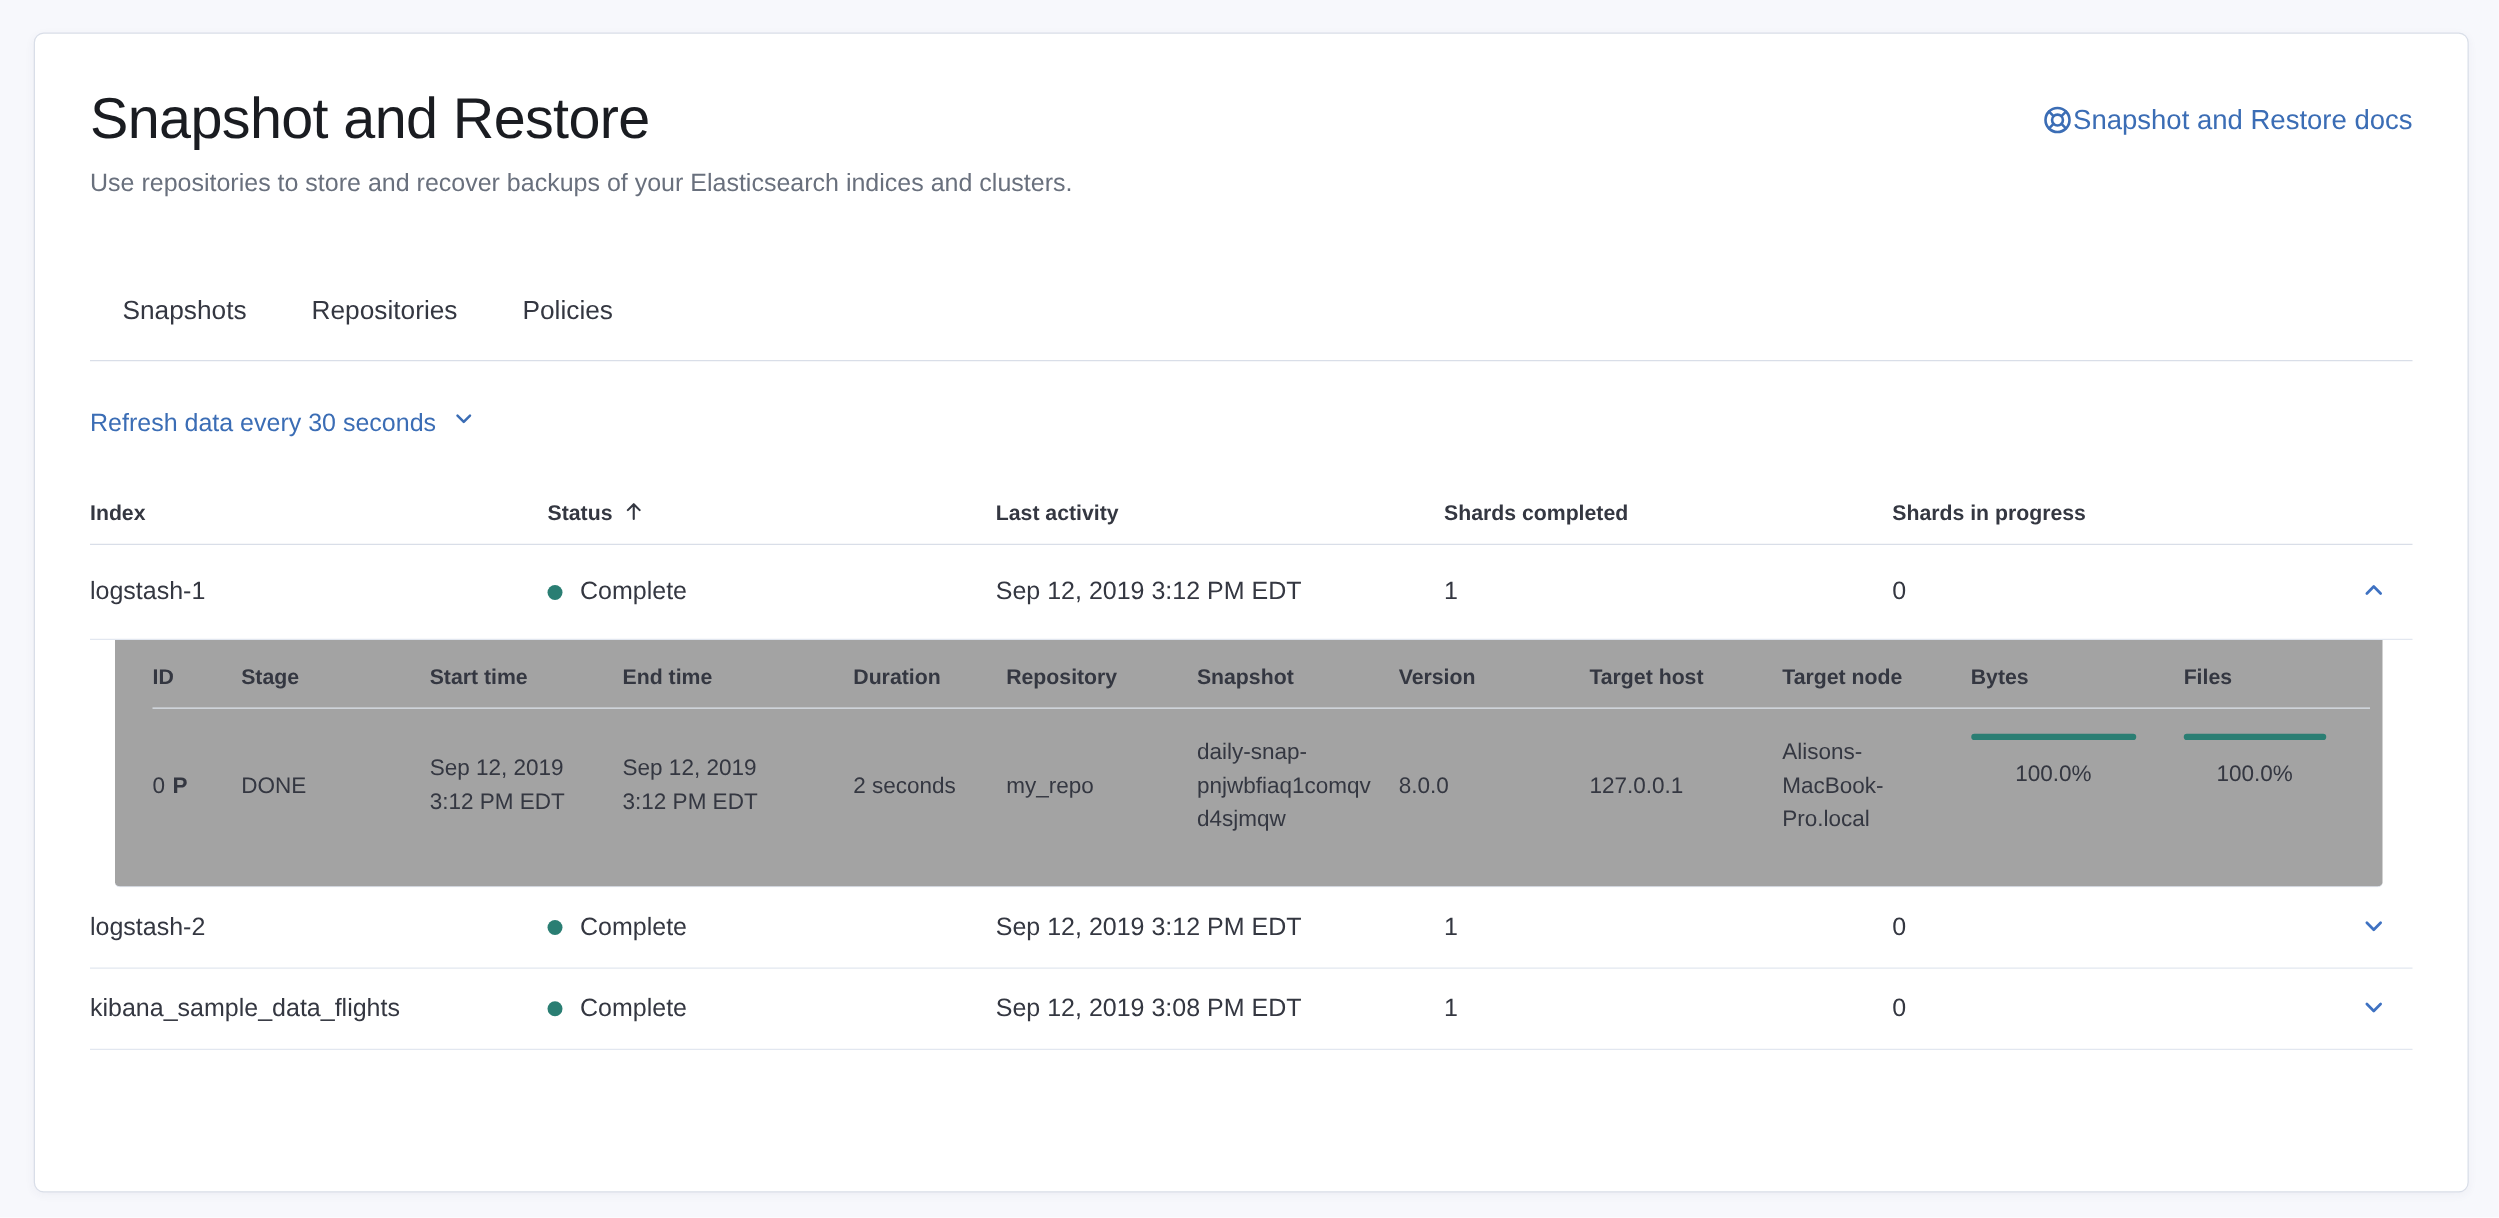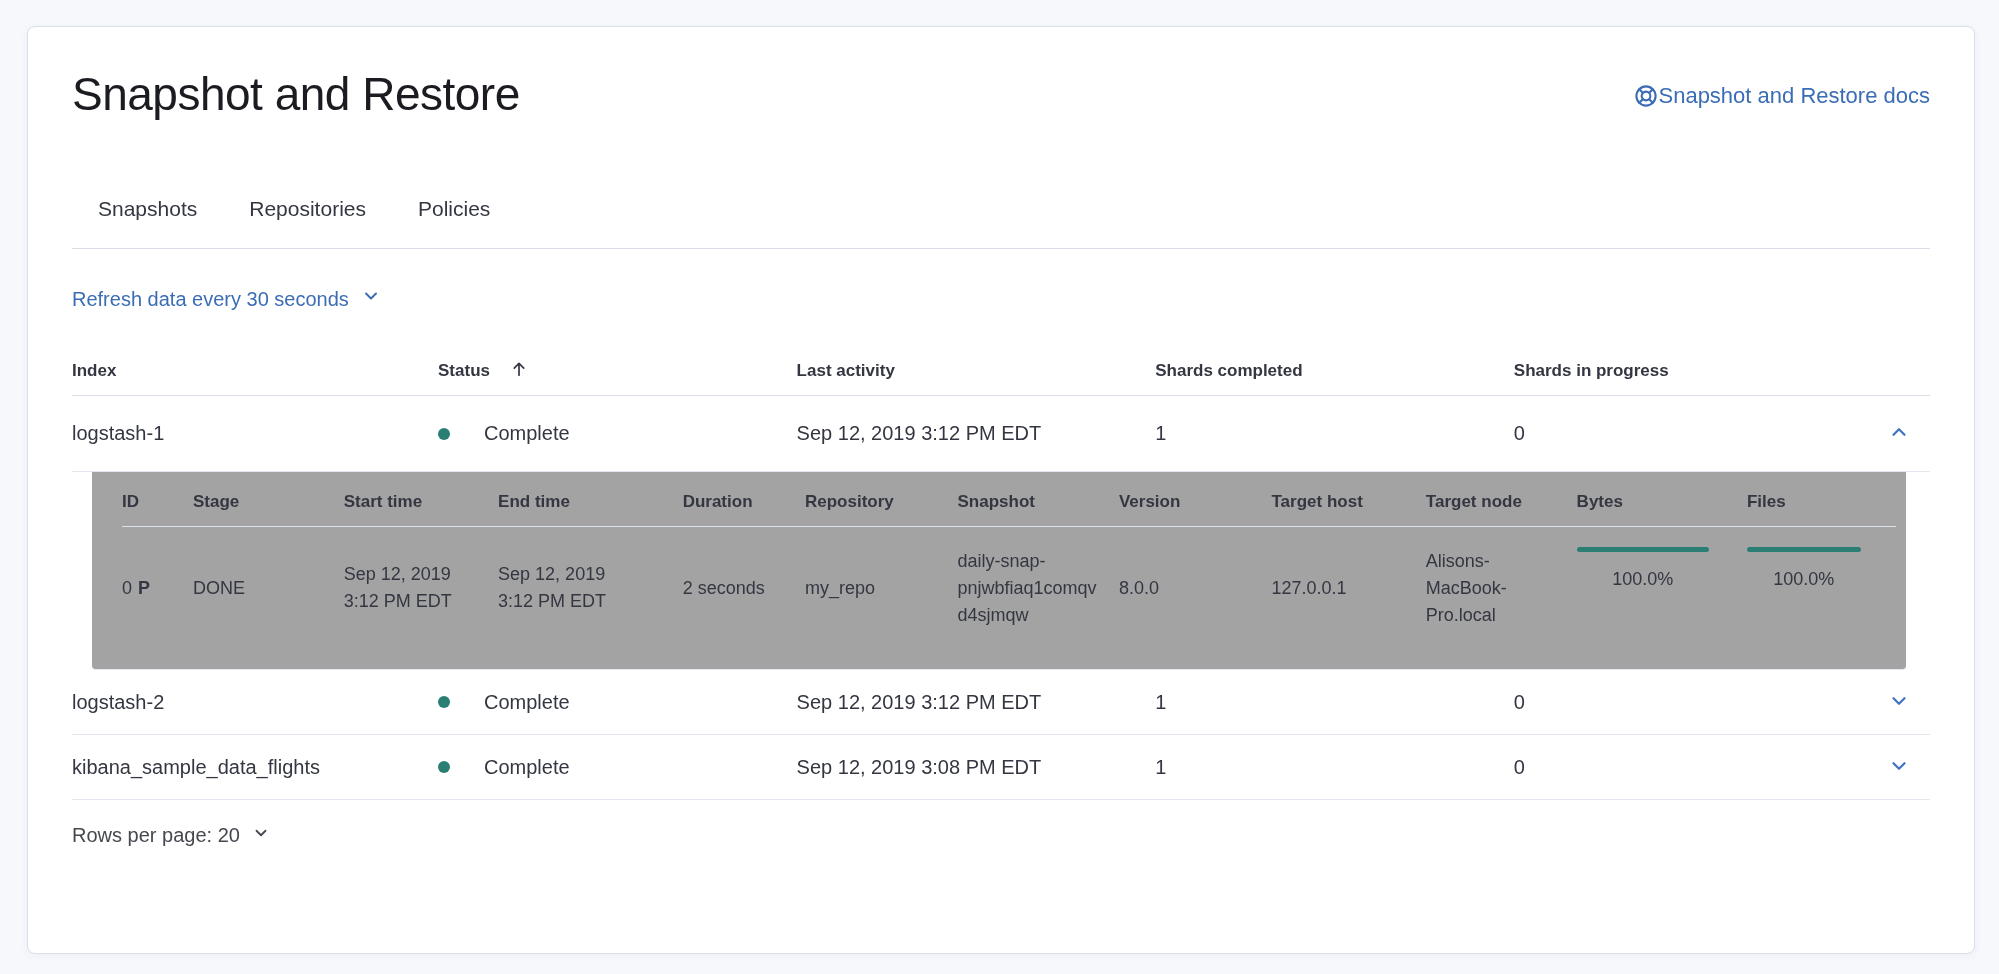--- a/index.html
+++ b/index.html
@@ -43,21 +43,21 @@
     color:#3b6db5;font-size:20px;line-height:28px;cursor:pointer;font-weight:400;
   }
   
   .table{margin-top:34px;}
   .thead{display:flex;align-items:center;height:48px;border-bottom:1px solid #d9dee8;}
   .th{font-size:17px;font-weight:700;color:#343741;display:flex;align-items:center;gap:8px;box-sizing:border-box;padding-right:16px;}
   .trow{display:flex;align-items:center;height:75px;border-bottom:1px solid #e2e7f0;font-size:20px;}
   .trow.h64{height:64px;}
   .td{box-sizing:border-box;padding-right:16px;display:flex;align-items:center;}
   .col-index{flex:0 0 19.7%;}
-  .col-status{flex:0 0 19.3%;gap:20px;}
+  .col-status{flex:0 0 19.3%;}
   .col-activity{flex:0 0 19.3%;}
   .col-completed{flex:0 0 19.3%;}
   .col-progress{flex:1 1 auto;}
   .col-exp{flex:0 0 52px;display:flex;justify-content:flex-end;}
   .status-dot{width:12px;height:12px;border-radius:50%;background:#2a7e73;margin-right:14px;flex:0 0 auto;}
   .expander{background:none;border:none;padding:4px;cursor:pointer;color:#3f72c2;display:flex;}
   
   .expanded{
     background:#a3a3a3;border-bottom:1px solid #e2e7f0;border-radius:0 0 4px 4px;
     margin:0 24px 0 20px;padding:20px 10px 20px 30px;box-sizing:border-box;
@@ -103,20 +103,21 @@
           <svg width="24" height="24" viewBox="0 0 16 16">
             <circle cx="8" cy="8" r="6.4" fill="none" stroke="currentColor" stroke-width="1.4"></circle>
             <circle cx="8" cy="8" r="2.9" fill="none" stroke="currentColor" stroke-width="1.4"></circle>
             <path d="M5.9 5.9 L3.5 3.5 M10.1 5.9 L12.5 3.5 M5.9 10.1 L3.5 12.5 M10.1 10.1 L12.5 12.5" stroke="currentColor" stroke-width="1.4" stroke-linecap="round"></path>
           </svg>
         </span>
         <span>Snapshot and Restore docs</span>
       </a>
     </div>
 
+    <p class="subtitle">Use repositories to store and recover backups of your Elasticsearch indices and clusters.</p>
 
     <div class="tabs">
       <div class="tab">Snapshots</div>
       <div class="tab">Repositories</div>
       <div class="tab">Policies</div>
     </div>
 
     <div class="refresh">
       <span>Refresh data every 30 seconds</span>
       <span>
@@ -270,25 +271,15 @@
             <span>
               <svg width="22" height="22" viewBox="0 0 20 20">
                   <path d="M5 7.5 L10 12.5 L15 7.5" fill="none" stroke="currentColor" stroke-width="2" stroke-linecap="round" stroke-linejoin="round"></path>
                 </svg>
             </span>
           </button>
         </div>
       </div>
     </div>
 
-    <div class="footer">
-      <div class="rpp">
-        <span>Rows per page: 20</span>
-        <span>
-          <svg width="18" height="18" viewBox="0 0 20 20">
-              <path d="M5 7.5 L10 12.5 L15 7.5" fill="none" stroke="#45494f" stroke-width="2" stroke-linecap="round" stroke-linejoin="round"></path>
-            </svg>
-        </span>
-      </div>
-    </div>
 
   </div>
 </div>
 
 </body></html>

